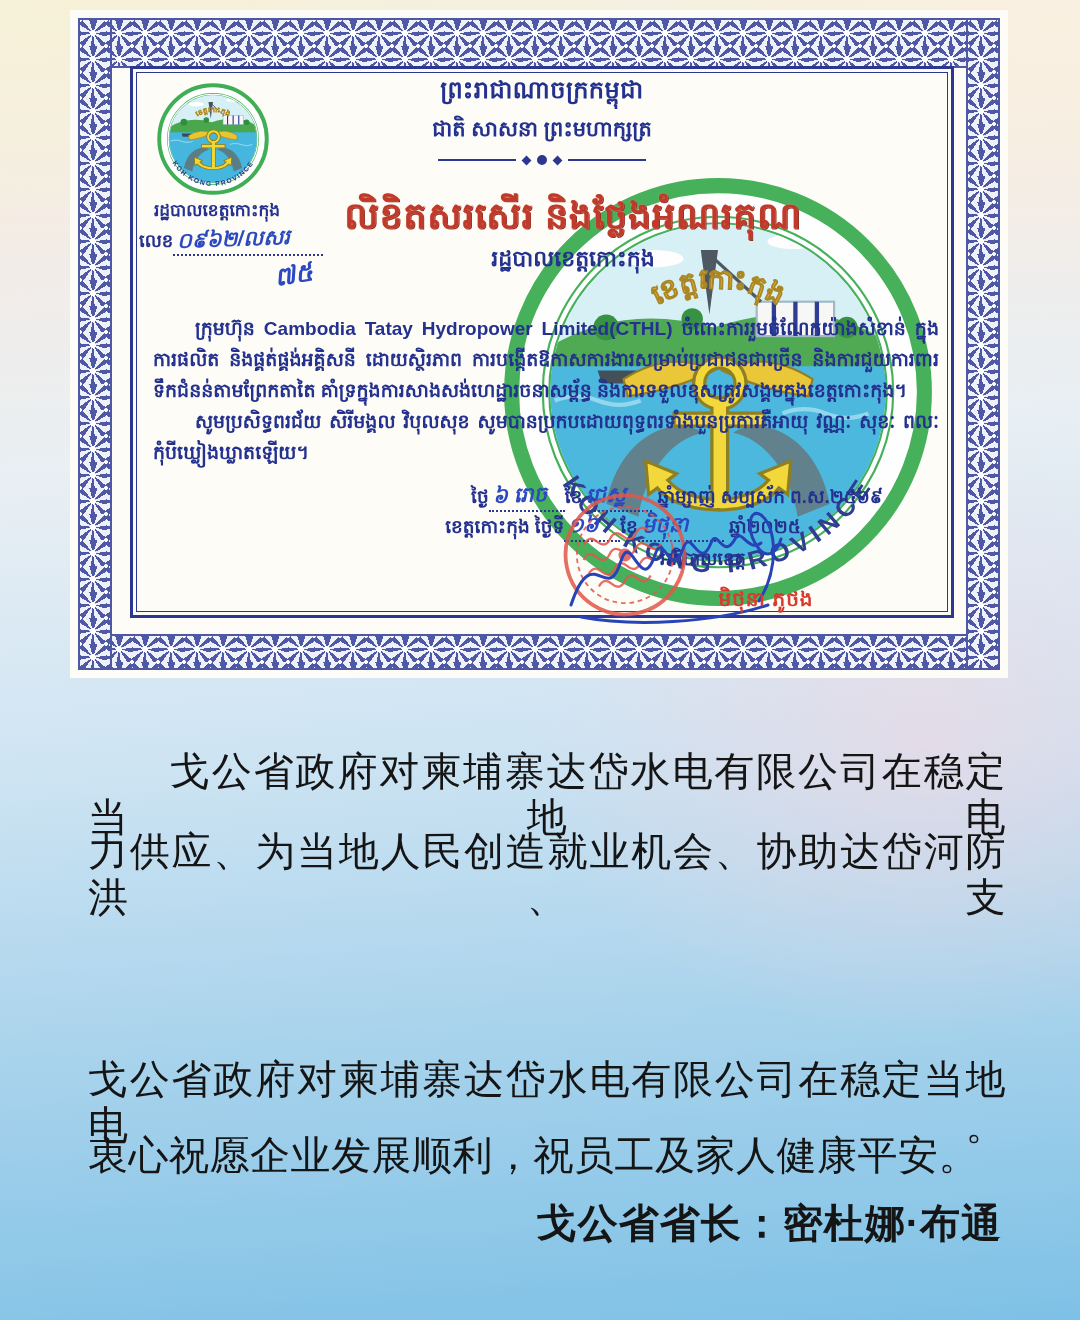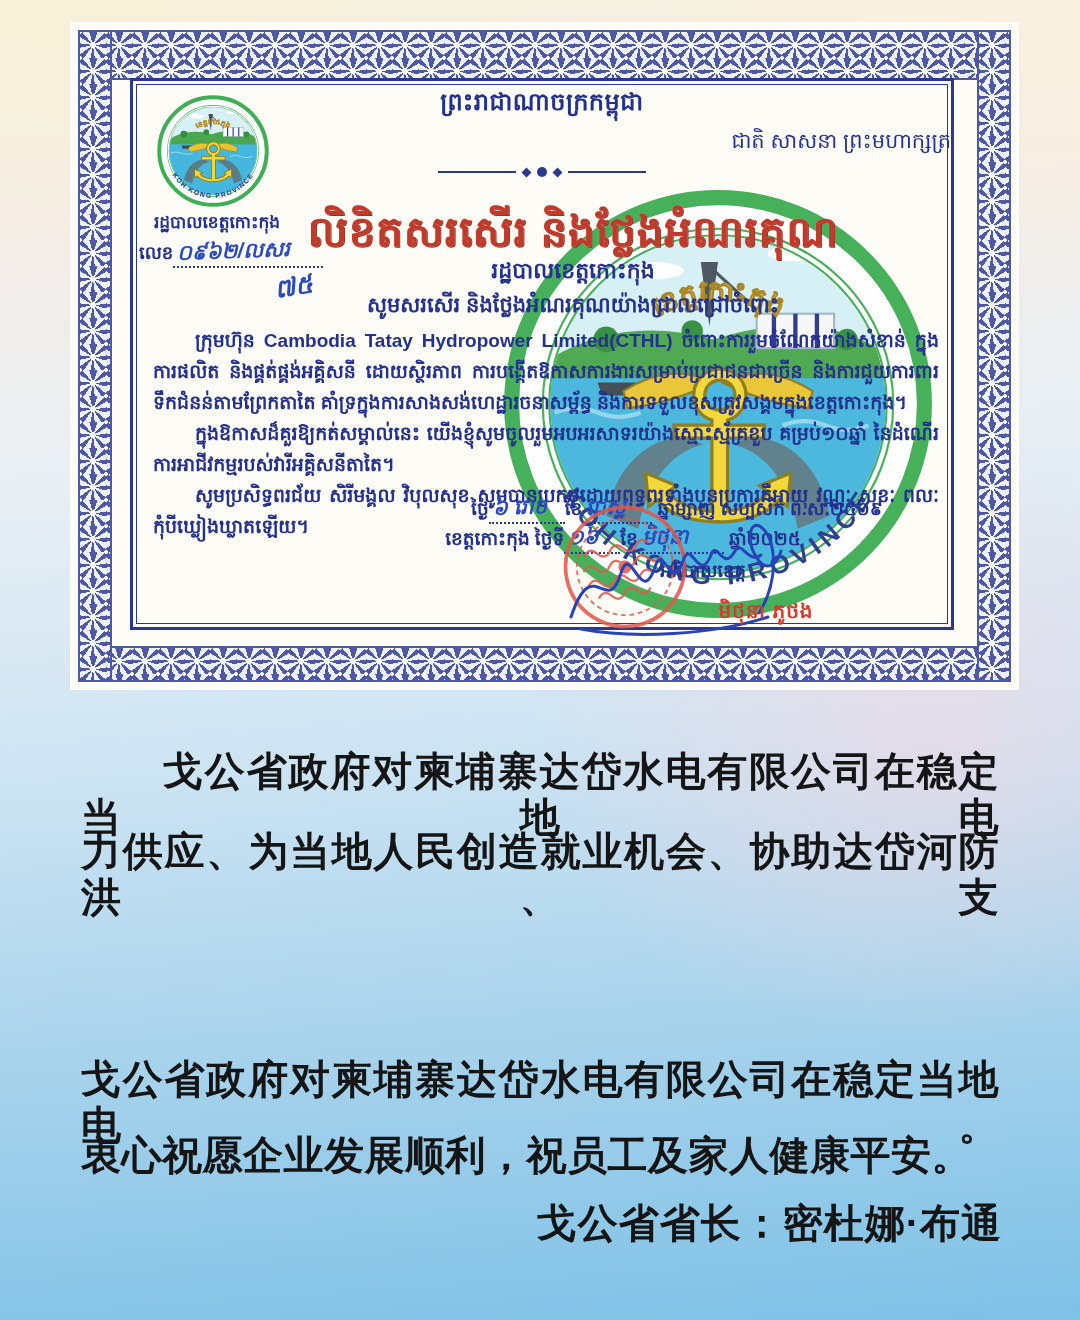--- a/index.html
+++ b/index.html
@@ -6,66 +6,66 @@
   body{font-family:"Liberation Sans","DejaVu Sans",sans-serif;}
   .stage{
     position:relative;width:1080px;height:1320px;overflow:hidden;
     background:
       radial-gradient(ellipse 620px 460px at 86% 56%, rgba(248,214,224,.55), transparent 65%),
       radial-gradient(ellipse 760px 420px at 6% 0%, rgba(247,241,216,.95), transparent 60%),
       radial-gradient(ellipse 820px 460px at 98% 2%, rgba(250,240,224,.85), transparent 58%),
       linear-gradient(176deg,#f5f1df 0%,#f4ece6 16%,#e9eff3 34%,#d0e5f3 54%,#a9d3ec 76%,#7ec1e6 100%);
   }
   
-  .cert{position:absolute;left:70px;top:22px;width:938px;height:668px;background:#fdfcf6;padding-left:11px;}
+  .cert{position:absolute;left:70px;top:10px;width:938px;height:668px;background:#fdfcf6;}
   .band{position:absolute;background:
       radial-gradient(circle,#ffffff 0 2.6px,rgba(255,255,255,0) 3.4px) 0 0/26px 26px,
       radial-gradient(circle,#fdfcf6 0 1.6px,rgba(255,255,255,0) 2.2px) 13px 13px/26px 26px,
       repeating-conic-gradient(#4f58a4 0deg 19deg,#eef0fa 19deg 43deg);
       background-size:26px 26px,26px 26px,26px 26px;
       border:2px solid #4f58a4;box-sizing:border-box;}
   .band.top{left:8px;right:8px;top:8px;height:50px;}
   .band.bottom{left:8px;right:8px;bottom:8px;height:36px;}
   .band.left{left:8px;top:8px;bottom:8px;width:34px;}
   .band.right{right:8px;top:8px;bottom:8px;width:34px;}
   .frame{position:absolute;left:60px;top:56px;width:818px;height:546px;border:3px solid #2c3890;}
   .frame::after{content:"";position:absolute;inset:3px;border:1px solid #2c3890;pointer-events:none;}
   .abs{position:absolute;}
   .khm{color:#24318f;}
   .ctr{text-align:center;}
   .hdr1{left:0;right:0;top:6px;font-size:24px;font-weight:bold;letter-spacing:.5px;}
-  .hdr2{left:0;right:0;top:46px;font-size:21px;font-weight:normal;text-align:right;}
+  .hdr2{left:0;right:0;top:46px;font-size:21px;font-weight:bold;}
   .orn{left:0;right:0;top:86px;display:flex;justify-content:center;align-items:center;gap:7px;}
   .orn .bar{width:78px;height:2px;background:#2c3890;}
   .orn i{display:inline-block;width:7px;height:7px;background:#2c3890;transform:rotate(45deg);}
   .orn i.mid{width:10px;height:10px;border-radius:50%;}
   .sealSmall{left:24px;top:14px;width:112px;height:112px;}
   .adminLbl{left:0px;top:130px;width:168px;text-align:center;font-size:17px;font-weight:bold;}
   .refLine{left:6px;top:160px;font-size:18px;font-weight:bold;white-space:nowrap;}
   .dots{display:inline-block;border-bottom:2px dotted #2c3890;position:relative;height:20px;vertical-align:bottom;}
   .hw{color:#2b49c0;font-style:italic;font-weight:600;}
   .refHW{position:absolute;left:4px;bottom:-2px;font-size:21px;transform:rotate(-2deg);white-space:nowrap;}
   .refExtra{left:142px;top:190px;font-size:25px;transform:rotate(-10deg);}
-  .titleRed{left:60px;width:760px;top:124px;font-size:42px;font-weight:bold;color:#bf3a2b;
+  .titleRed{left:60px;width:760px;top:124px;font-size:36px;font-weight:bold;color:#bf3a2b;
             text-shadow:0 0 1px #efb9ac, 1px 1px 0 #8f2418;letter-spacing:1px;z-index:4;}
   .issuer{left:60px;width:760px;top:176px;font-size:22px;font-weight:bold;z-index:4;}
   .subtitle{left:60px;width:760px;top:210px;font-size:21px;font-weight:bold;z-index:4;}
   .bodyTxt{left:20px;width:786px;top:244px;font-size:19px;line-height:31px;z-index:4;
            text-align:justify;font-weight:700;}
   .bodyTxt p{margin:0;text-indent:42px;}
   .date1{left:270px;width:548px;top:416px;font-size:18.5px;font-weight:bold;text-align:center;z-index:4;white-space:nowrap;}
   .date2{left:250px;width:480px;top:446px;font-size:18.5px;font-weight:bold;text-align:center;z-index:4;white-space:nowrap;}
   .signTitle{left:500px;width:140px;top:478px;font-size:18px;font-weight:bold;text-align:center;z-index:4;}
   .wm{left:370px;top:108px;width:430px;height:430px;opacity:.96;z-index:1;}
   .stamp{left:426px;top:420px;width:132px;height:132px;z-index:5;opacity:.85;}
   .sig{left:430px;top:440px;width:230px;height:120px;z-index:6;}
   .signName{left:538px;width:190px;top:517px;font-size:20px;font-weight:bold;color:#d93a2e;text-align:center;z-index:6;letter-spacing:1px;}
   
-  .cnLine{position:absolute;left:81px;width:918px;font-size:40px;line-height:46px;color:#151515;
-          font-weight:700;text-align:justify;text-align-last:justify;letter-spacing:.5px;}
+  .cnLine{position:absolute;left:88px;width:918px;font-size:40px;line-height:46px;color:#151515;
+          font-weight:400;text-align:justify;text-align-last:justify;letter-spacing:.5px;}
   .cnLine.first{text-indent:82px;}
   .cnLine.last{text-align:right;text-align-last:left;}
   .cnSignoff{position:absolute;right:78px;top:1196px;font-size:40px;color:#151515;font-weight:600;letter-spacing:1px;margin-left:48px;}
 </style>
 </head>
 <body>
 
 <svg width="0" height="0" style="position:absolute" aria-hidden="true">
   <defs>
     <clipPath id="sealclip">
@@ -140,25 +140,23 @@
         <use href="#seal-sym" width="200" height="200"></use>
       </svg>
       <div class="abs khm adminLbl">រដ្ឋបាលខេត្តកោះកុង</div>
       <div class="abs khm refLine">
         <span>លេខ</span><span class="dots" style="width:150px;"><span class="hw refHW">០៩៦២/លសរ</span></span>
       </div>
       <div class="abs hw refExtra">៧៥</div>
 
       <div class="abs ctr titleRed">លិខិតសរសើរ និងថ្លែងអំណរគុណ</div>
       <div class="abs khm ctr issuer">រដ្ឋបាលខេត្តកោះកុង</div>
-      <div class="abs khm ctr subtitle">សូមសរសើរ និងថ្លែងអំណរគុណយ៉ាងជ្រាលជ្រៅចំពោះ</div>
 
       <div class="abs khm bodyTxt">
         <p>ក្រុមហ៊ុន Cambodia Tatay Hydropower Limited(CTHL) ចំពោះការរួមចំណែកយ៉ាងសំខាន់ ក្នុងការផលិត និងផ្គត់ផ្គង់អគ្គិសនី ដោយស្ថិរភាព ការបង្កើតឱកាសការងារសម្រាប់ប្រជាជនជាច្រើន និងការជួយការពារទឹកជំនន់តាមព្រែកតាតៃ គាំទ្រក្នុងការសាងសង់ហេដ្ឋារចនាសម្ព័ន្ធ និងការទទួលខុសត្រូវសង្គមក្នុងខេត្តកោះកុង។</p>
-        <p>ក្នុងឱកាសដ៏គួរឱ្យកត់សម្គាល់នេះ យើងខ្ញុំសូមចូលរួមអបអរសាទរយ៉ាងស្មោះស្ម័គ្រខួប គម្រប់១០ឆ្នាំ នៃដំណើរការអាជីវកម្មរបស់វារីអគ្គិសនីតាតៃ។</p>
         <p>សូមប្រសិទ្ធពរជ័យ សិរីមង្គល វិបុលសុខ សូមបានប្រកបដោយពុទ្ធពរទាំងបួនប្រការគឺអាយុ វណ្ណៈ សុខៈ ពលៈ កុំបីឃ្លៀងឃ្លាតឡើយ។</p>
       </div>
 
       <div class="abs khm date1">
         <span>ថ្ងៃ</span><span class="dots" style="width:76px;"><span class="hw refHW">៦ រោច</span></span><span>ខែ</span><span class="dots" style="width:70px;"><span class="hw refHW">ជេស្ឋ</span></span> <span>ឆ្នាំម្សាញ់ សប្បស័ក ព.ស.២៥៦៩</span>
       </div>
       <div class="abs khm date2">
         <span>ខេត្តកោះកុង ថ្ងៃទី</span><span class="dots" style="width:56px;"><span class="hw refHW">១៦</span></span><span>ខែ</span><span class="dots" style="width:86px;"><span class="hw refHW">មិថុនា</span></span> <span>ឆ្នាំ២០២៥</span>
       </div>
 

